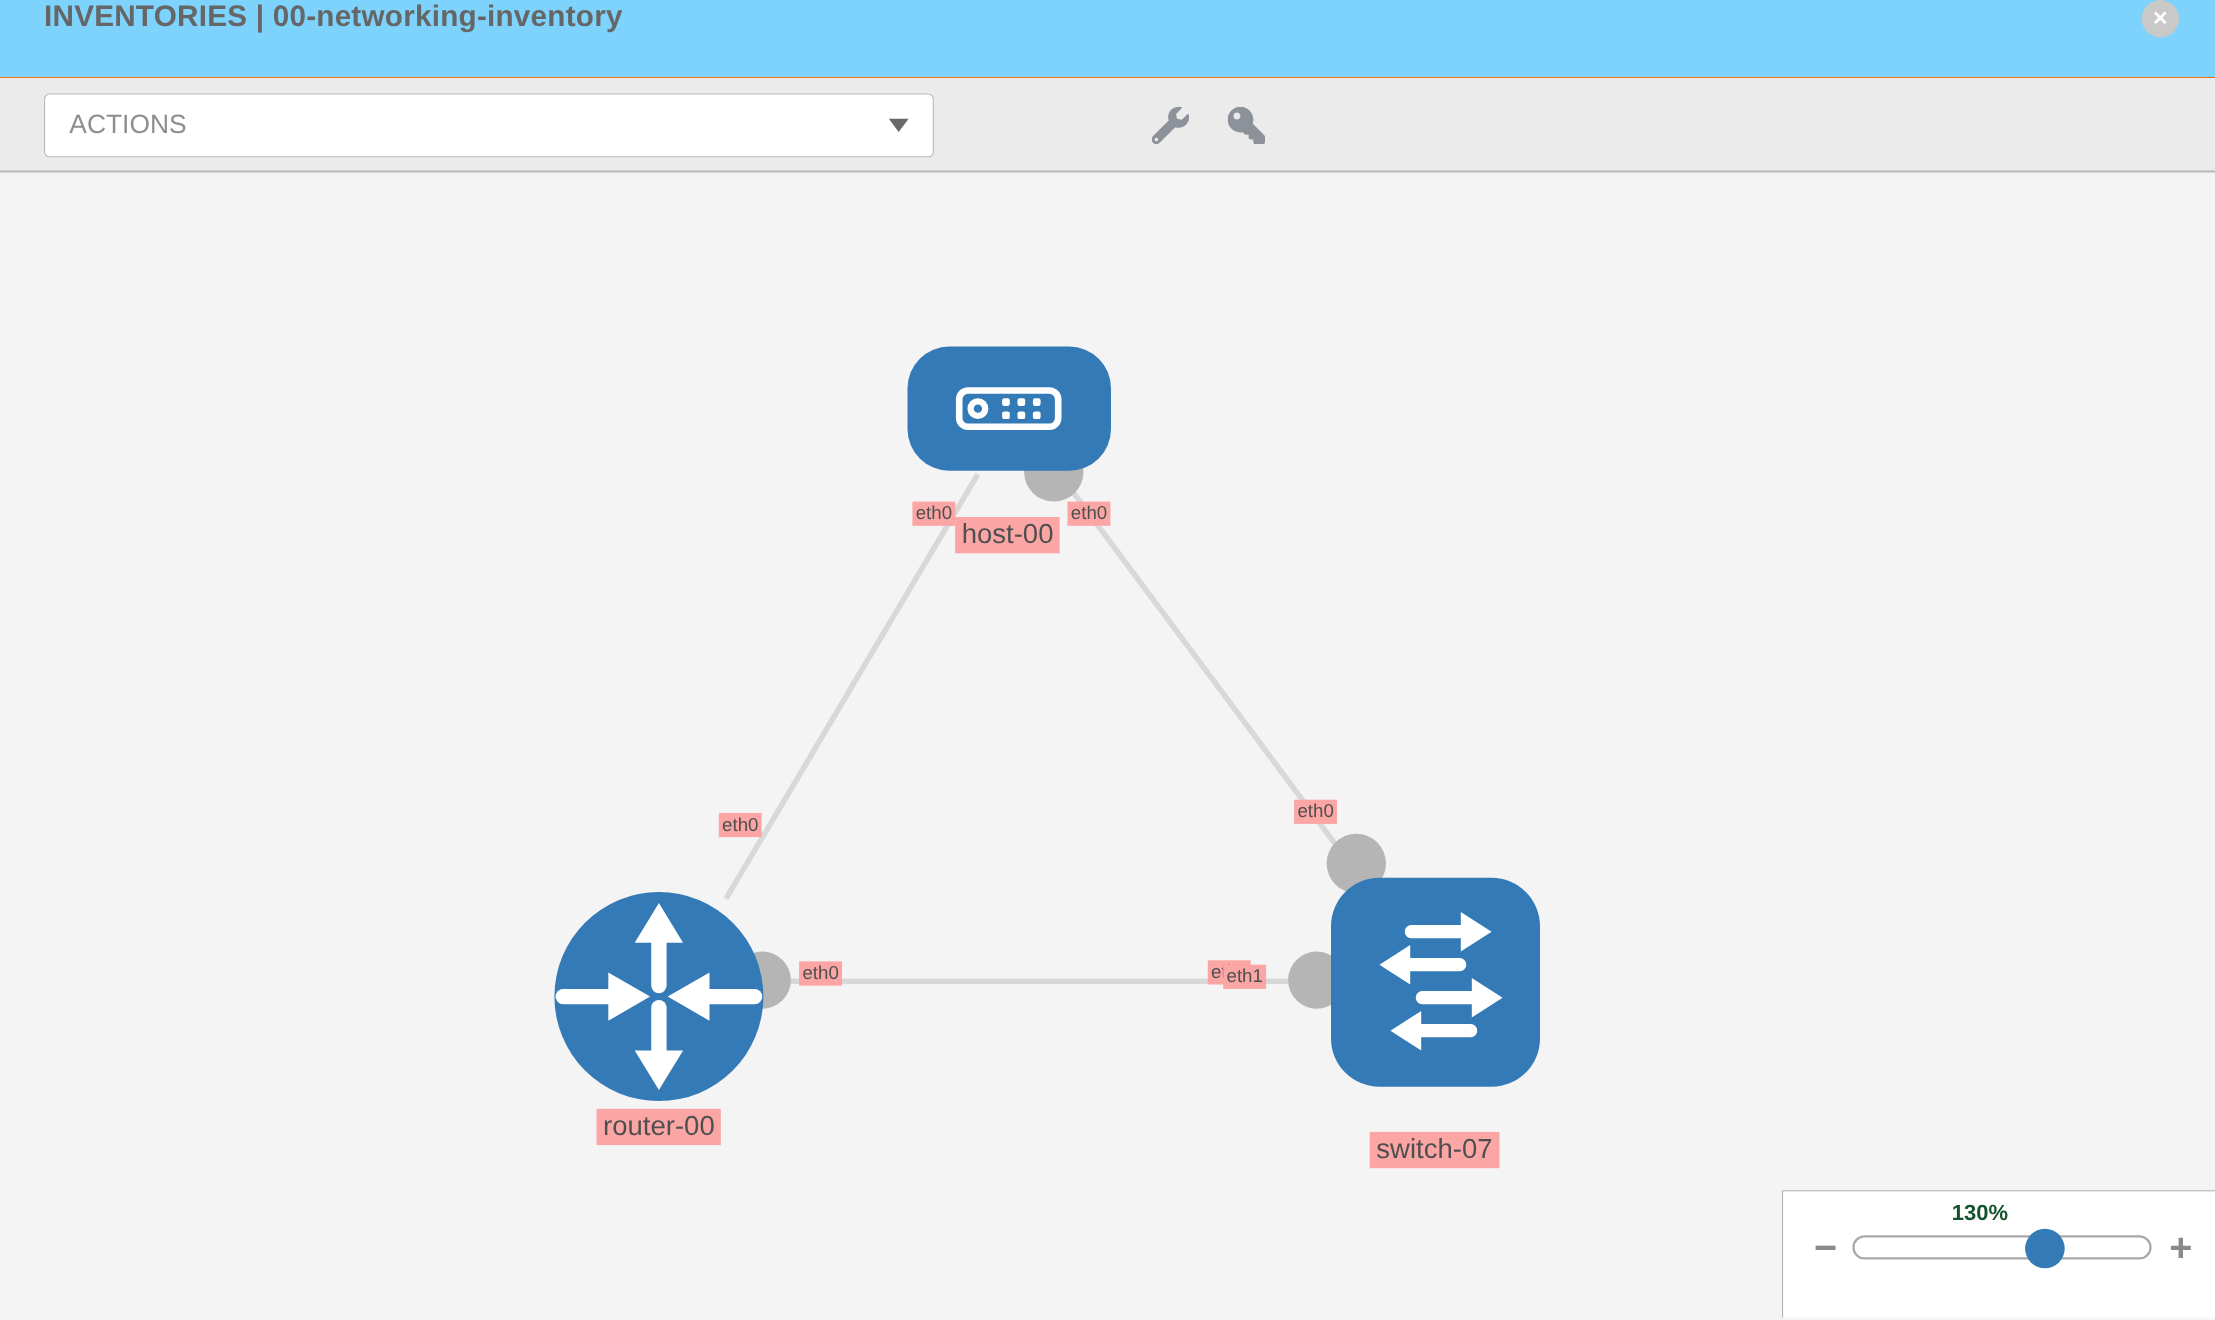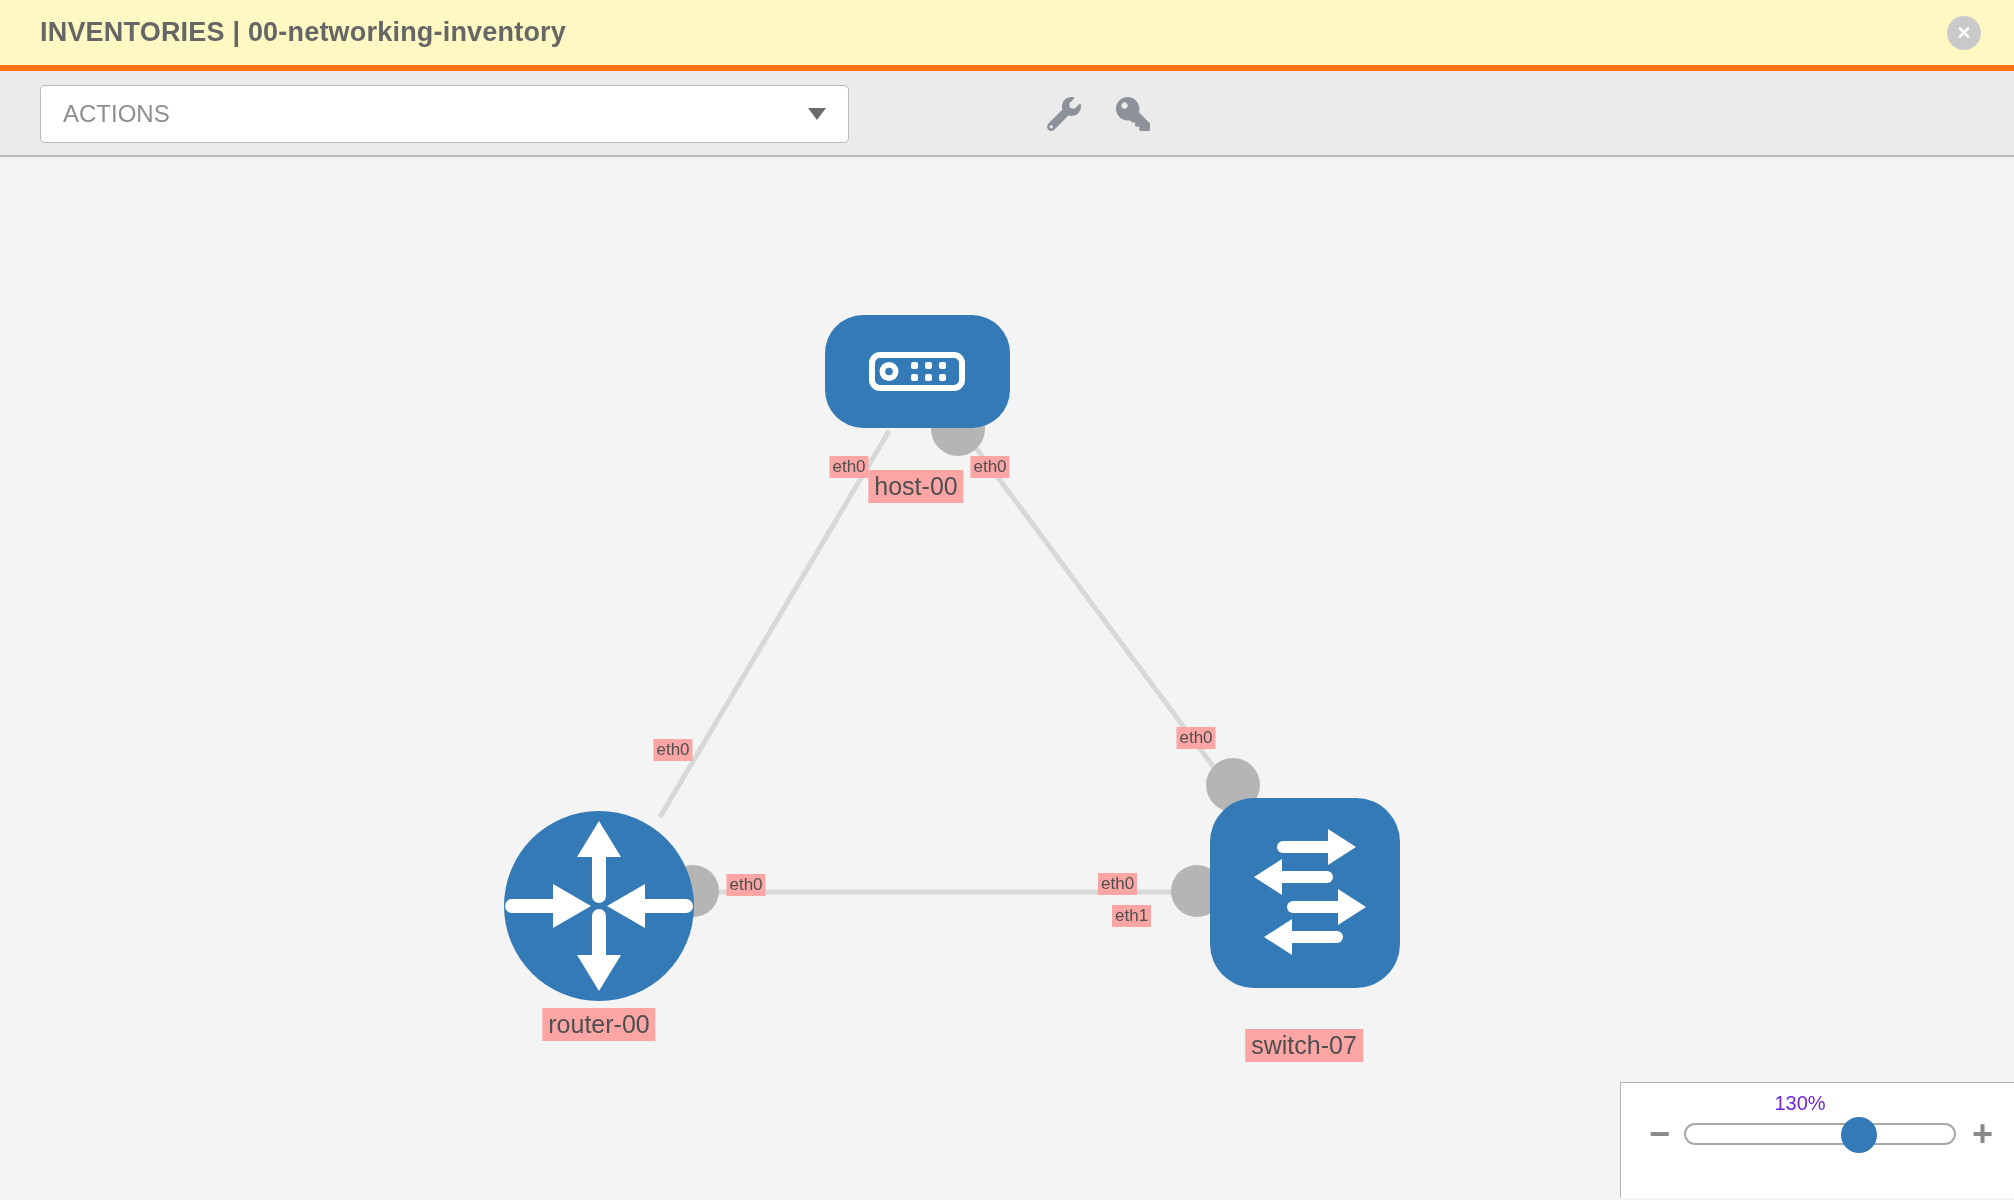--- a/index.html
+++ b/index.html
@@ -2,22 +2,22 @@
 <html><head>
 <meta charset="utf-8">
 <style>
   html,body{margin:0;padding:0;}
   body{
     width:2014px;height:1200px;overflow:hidden;position:relative;
     font-family:"Liberation Sans", sans-serif;background:#f4f4f4;
   }
   
   .header{
-    height:71px;background:#fef9c3;border-bottom:6px solid #f97316;
-    display:flex;align-items:center;padding:0 0 0 40px;box-sizing:border-box;
+    height:71px;background:#7dd3fc;border-bottom:1px solid #f97316;
+    display:flex;align-items:flex-start;padding:0 0 0 40px;box-sizing:border-box;
   }
   .page-title{font-size:27px;font-weight:bold;color:#666666;letter-spacing:.2px;}
   .close-btn{
     margin-left:auto;margin-right:33px;width:34px;height:34px;border-radius:50%;
     background:#c9c9c9;color:#ffffff;display:flex;align-items:center;justify-content:center;
     font-size:18px;font-weight:bold;cursor:pointer;user-select:none;
   }
   
   .toolbar{
     height:86px;background:#ebebeb;border-bottom:2px solid #b9b9b9;
@@ -44,21 +44,21 @@
     position:absolute;background:#fca5a5;color:#4f4f4f;white-space:nowrap;z-index:5;
   }
   .node-label{font-size:25px;padding:2px 6px;margin-top:32px;}
   .iface-label{font-size:17px;padding:1px 3px;}
   .centered{transform:translateX(-50%);}
   
   .zoom-panel{
     position:absolute;left:1620px;top:925px;width:420px;height:140px;
     background:#ffffff;border:1px solid #b4b4b4;box-sizing:border-box;z-index:10;
   }
-  .zoom-pct{width:358px;text-align:center;margin-top:9px;font-size:20px;color:#6d28d9;}
+  .zoom-pct{width:358px;text-align:center;margin-top:9px;font-size:20px;color:#14532d;font-weight:bold;}
   .zoom-row{display:flex;align-items:center;margin-top:8px;padding-left:28px;}
   .zoom-minus,.zoom-plus{
     color:#8a8a8a;font-weight:bold;font-size:36px;line-height:20px;cursor:pointer;user-select:none;
   }
   .zoom-track{
     position:relative;width:268px;height:18px;margin:0 16px 0 14px;
     background:#ffffff;border:2px solid #a8a8a8;border-radius:12px;cursor:pointer;
   }
   .zoom-thumb{
     position:absolute;left:155px;top:-8px;width:36px;height:36px;border-radius:50%;
@@ -156,21 +156,21 @@
   <div class="lbl node-label centered" style="left:916px;top:281px;">host-00</div>
   <div class="lbl node-label centered" style="left:599px;top:819px;">router-00</div>
   <div class="lbl node-label centered" style="left:1304px;top:840px;">switch-07</div>
 
   <div class="lbl iface-label centered" style="left:849px;top:299px;">eth0</div>
   <div class="lbl iface-label centered" style="left:990px;top:299px;">eth0</div>
   <div class="lbl iface-label centered" style="left:673px;top:582px;">eth0</div>
   <div class="lbl iface-label centered" style="left:1196px;top:570px;">eth0</div>
   <div class="lbl iface-label centered" style="left:746px;top:717px;">eth0</div>
   <div class="lbl iface-label" style="left:1098px;top:716px;">eth0</div>
-  <div class="lbl iface-label" style="left:1112px;top:748px;">eth1</div>
+  <div class="lbl iface-label" style="left:1112px;top:720px;">eth1</div>
 
   <div class="zoom-panel">
     <div class="zoom-pct">130%</div>
     <div class="zoom-row">
       <span class="zoom-minus"><span>−</span></span>
       <div class="zoom-track">
         <div class="zoom-thumb"></div>
       </div>
       <span class="zoom-plus"><span>+</span></span>
     </div>

